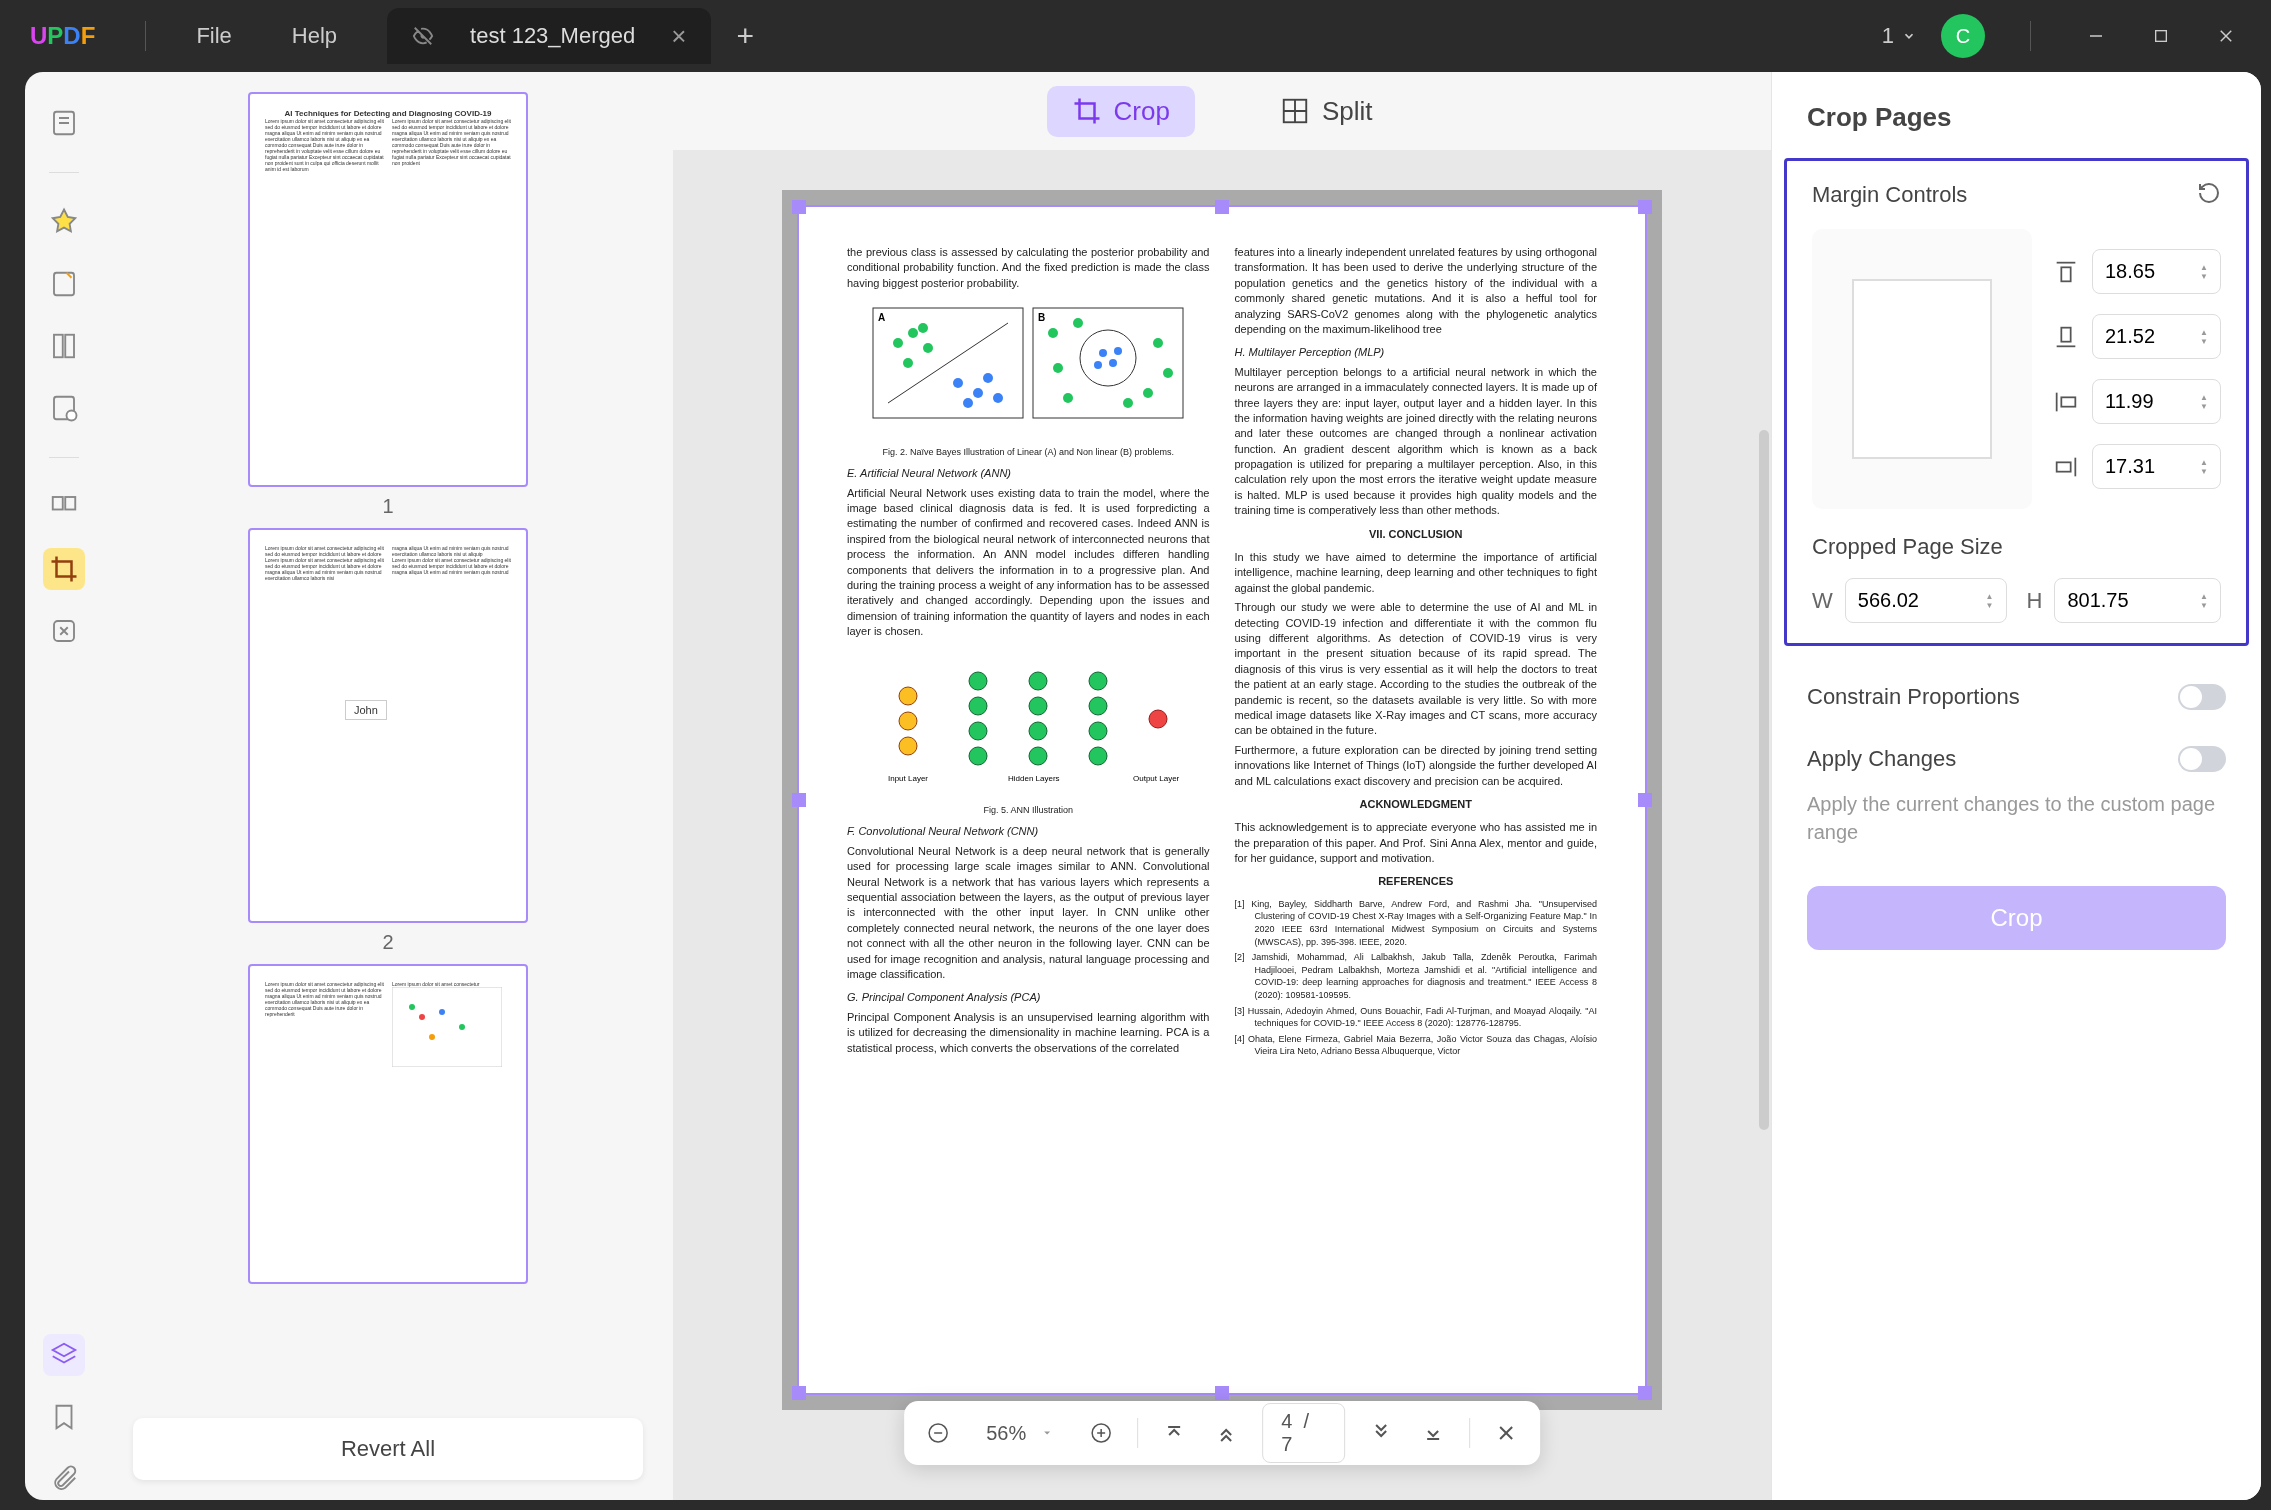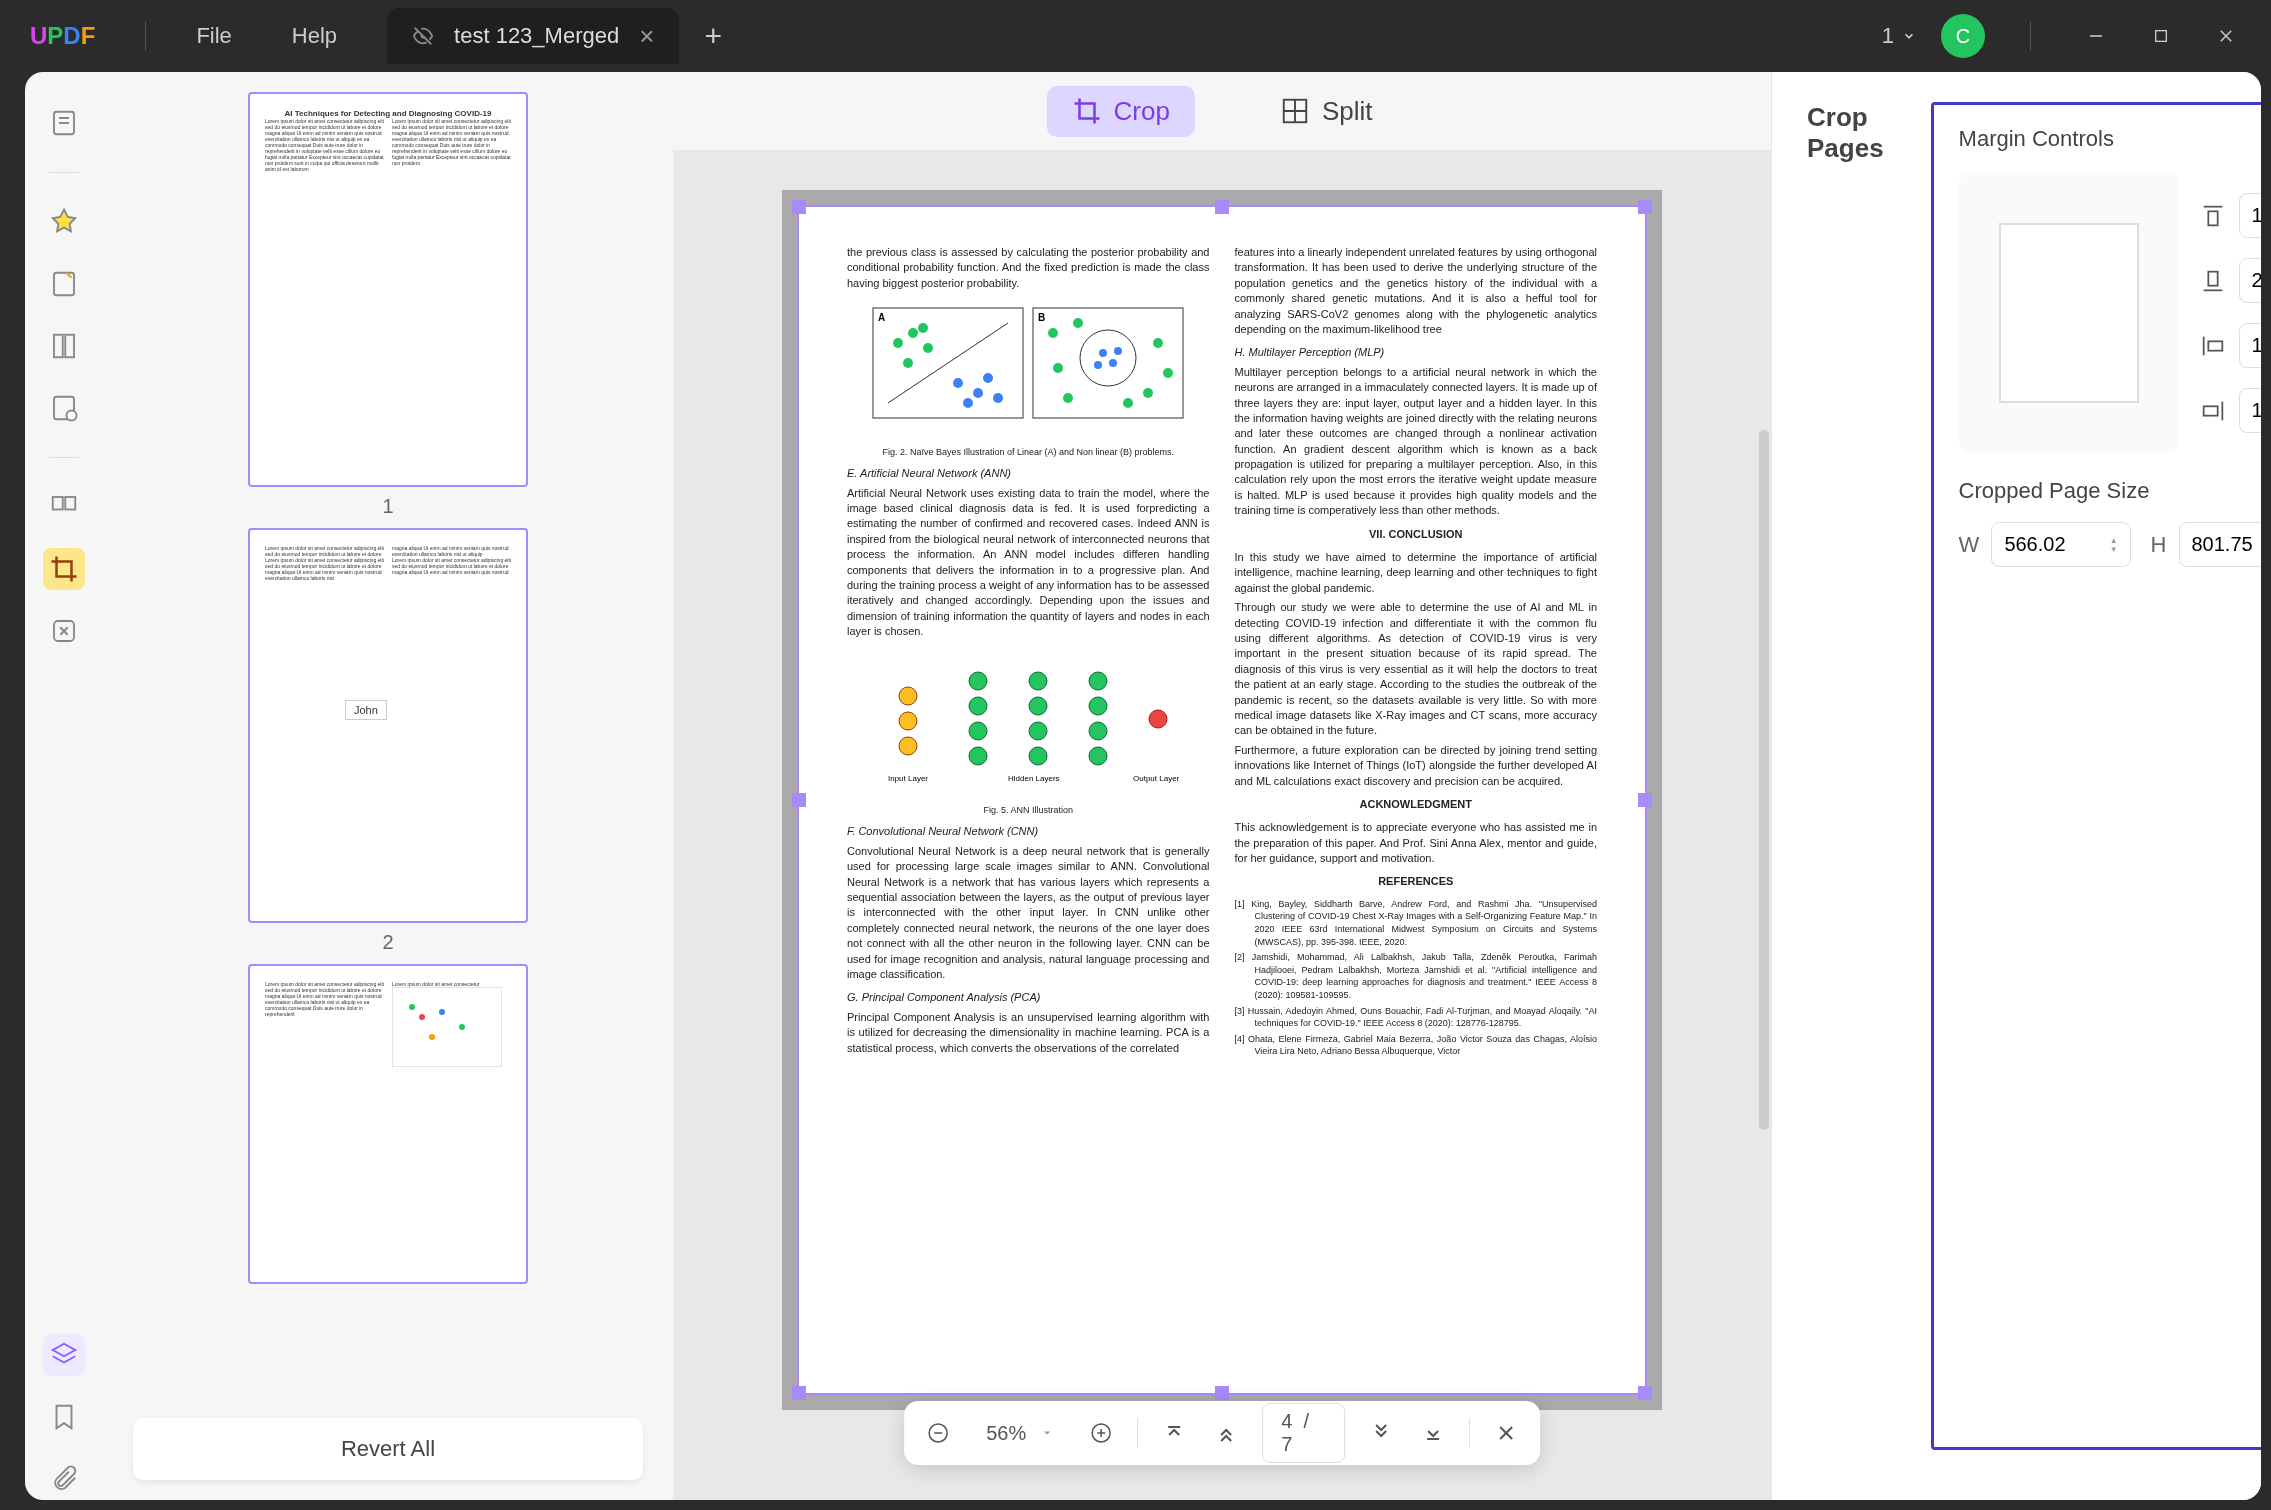--- a/index.html
+++ b/index.html
@@ -3,21 +3,21 @@
 <meta charset="utf-8">
 <style>
 * { margin: 0; padding: 0; box-sizing: border-box; font-family: -apple-system, BlinkMacSystemFont, "Segoe UI", sans-serif; }
 body { background: #2b2b2b; width: 2271px; height: 1510px; overflow: hidden; }
 
 .titlebar { height: 72px; background: #2b2b2b; display: flex; align-items: center; color: #ddd; }
 .logo { padding: 0 30px; font-weight: bold; font-size: 24px; }
 .logo .u { color: #d946ef; } .logo .p { color: #22c55e; } .logo .d { color: #3b82f6; } .logo .f { color: #f59e0b; }
 .divider-v { width: 1px; height: 30px; background: #555; margin: 0 20px; }
 .menu-item { padding: 0 30px; font-size: 22px; color: #ccc; cursor: pointer; }
-.tab { display: flex; align-items: center; background: #1f1f1f; border-radius: 12px 12px 0 0; padding: 0 25px; height: 56px; margin-left: 20px; gap: 20px; font-size: 22px; }
+.tab { display: flex; align-items: center; background: #1f1f1f; border-radius: 12px 12px 0 0; padding: 0 25px; height: 56px; margin-left: 20px; gap: 36px; font-size: 22px; }
 .tab-close { font-size: 26px; color: #999; cursor: pointer; }
 .tab-add { margin-left: 25px; font-size: 30px; color: #ccc; cursor: pointer; }
 .titlebar-right { margin-left: auto; display: flex; align-items: center; gap: 25px; padding-right: 25px; }
 .win-count { color: #ccc; font-size: 22px; display: flex; align-items: center; gap: 8px; }
 .avatar { width: 44px; height: 44px; border-radius: 50%; background: #22c55e; color: #fff; display: flex; align-items: center; justify-content: center; font-size: 20px; }
 .win-btn { width: 40px; height: 40px; display: flex; align-items: center; justify-content: center; color: #ccc; cursor: pointer; font-size: 20px; }
 
 .main-area { position: absolute; top: 72px; left: 25px; right: 10px; bottom: 10px; background: #f6f6f6; border-radius: 18px; display: flex; overflow: hidden; }
 
 .left-toolbar { width: 78px; display: flex; flex-direction: column; align-items: center; padding-top: 30px; gap: 20px; }
@@ -62,21 +62,21 @@
 .page-content p { text-align: justify; margin-bottom: 4px; }
 .ref-item { font-size: 9px; margin-bottom: 3px; text-align: justify; padding-left: 20px; text-indent: -20px; }
 
 .bottom-toolbar { position: absolute; bottom: 35px; left: 50%; transform: translateX(-50%); background: #fff; border-radius: 14px; box-shadow: 0 4px 20px rgba(0,0,0,0.15); display: flex; align-items: center; padding: 10px 18px; gap: 20px; height: 64px; }
 .bt-btn { width: 36px; height: 36px; display: flex; align-items: center; justify-content: center; cursor: pointer; color: #555; }
 .bt-btn svg { width: 24px; height: 24px; }
 .zoom-val { font-size: 20px; color: #555; padding: 0 12px; display: flex; align-items: center; gap: 15px; }
 .page-box { border: 1px solid #ddd; border-radius: 8px; padding: 6px 18px; font-size: 20px; color: #555; }
 .bt-sep { width: 1px; height: 30px; background: #ddd; }
 
-.right-panel { width: 490px; background: #fff; border-left: 1px solid #e5e5e5; padding: 30px 0; display: flex; flex-direction: row; overflow-y: auto; }
+.right-panel { width: 490px; background: #fff; border-left: 1px solid #e5e5e5; padding: 30px 0; display: flex; flex-direction: column; overflow-y: auto; }
 .rp-title { font-size: 26px; font-weight: 600; color: #444; padding: 0 35px 25px; }
 .rp-section { border: 3px solid #4338ca; border-radius: 4px; padding: 20px 25px; margin: 0 12px 20px; }
 .rp-section-header { display: flex; align-items: center; justify-content: space-between; margin-bottom: 20px; }
 .rp-section-title { font-size: 22px; color: #444; }
 .rp-reset { cursor: pointer; color: #666; }
 .margin-row { display: flex; align-items: center; gap: 20px; margin-bottom: 25px; }
 .margin-preview { width: 220px; height: 280px; background: #fafafa; border-radius: 10px; display: flex; align-items: center; justify-content: center; }
 .margin-preview-inner { width: 140px; height: 180px; background: #fff; border: 2px solid #ddd; }
 .margin-inputs { flex: 1; display: flex; flex-direction: column; gap: 20px; }
 .m-input-row { display: flex; align-items: center; gap: 12px; }

